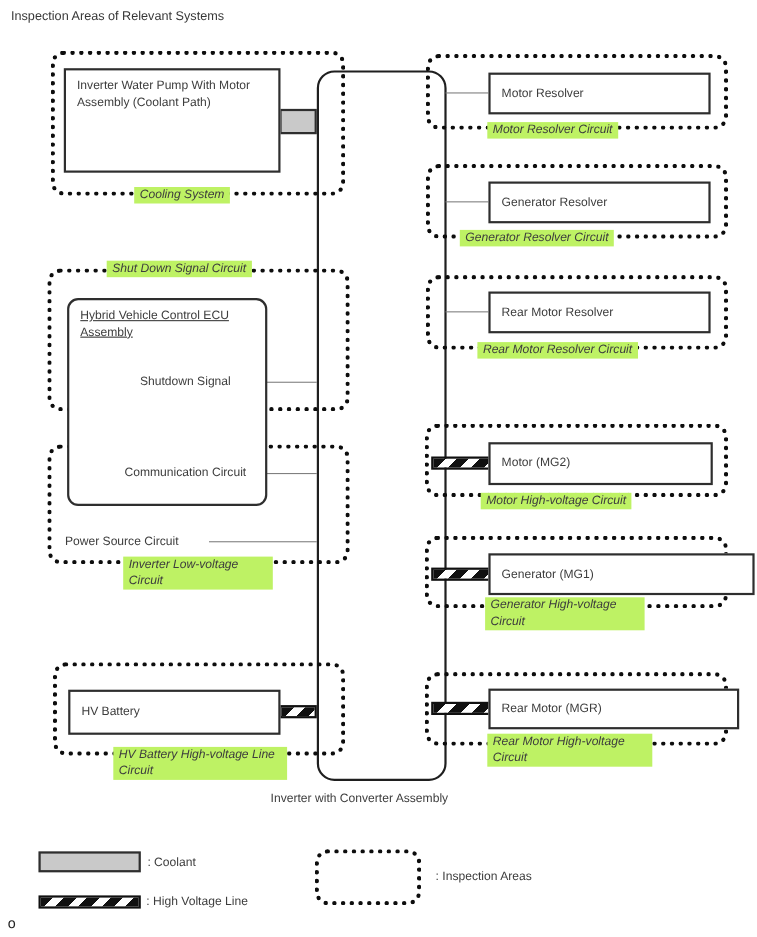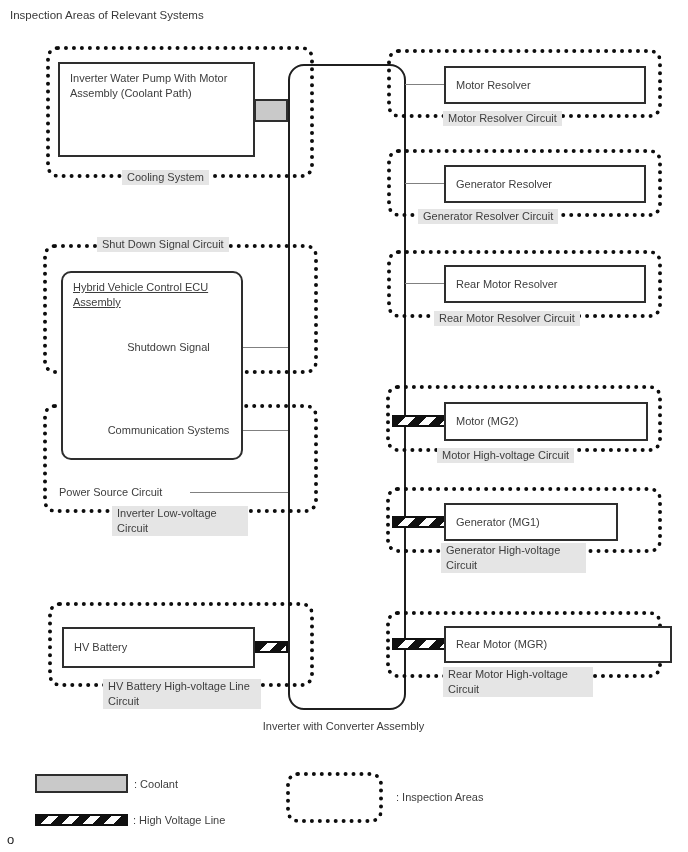--- a/index.html
+++ b/index.html
@@ -18,24 +18,24 @@
   .coolant-bar{left:254px;top:99px;width:34px;height:23px;background:#c9c9c9;border:2px solid #2e2e2e;box-sizing:border-box;z-index:2;}
   
   .hatch{height:12px;background:repeating-linear-gradient(135deg,#101010 0 8px,#fdfdfd 8px 15px);border:2px solid #101010;box-sizing:border-box;z-index:2;}
   
   .dotted{border:4px dotted #0d0d0d;border-radius:12px;box-sizing:border-box;z-index:3;background:transparent;}
   
   .solidbox{background:#fff;border:2px solid #2e2e2e;box-sizing:border-box;z-index:4;padding:7px 10px;color:#3d3d3d;}
   .rounded{border-radius:10px;}
   .vcenter{display:flex;align-items:center;}
   
-  .arealabel{background:#e5e5e5;padding:0 5px;z-index:5;color:#3d3d3d;white-space:nowrap;}
+  .arealabel{background:#bef264;padding:0 5px;z-index:5;color:#3d3d3d;white-space:nowrap;font-style:italic;}
   .arealabel.wrap{white-space:normal;line-height:15px;}
   .inner-right{text-align:center;z-index:5;color:#3d3d3d;}
-  .buslabel{z-index:5;color:#3d3d3d;text-align:center;}
+  .buslabel{z-index:5;color:#3d3d3d;}
   
   .legend-swatch-coolant{left:35px;top:774px;width:93px;height:19px;background:#c9c9c9;border:2px solid #2e2e2e;box-sizing:border-box;}
   .legend-swatch-hv{left:35px;top:814px;width:93px;height:12px;}
   .legend-swatch-inspection{left:286px;top:772px;width:97px;height:51px;}
   .legend-text{color:#3d3d3d;white-space:nowrap;}
   .footnote{left:7px;top:831px;font-size:13px;color:#222;}
 </style>
 </head>
 <body>
 
@@ -76,36 +76,36 @@
     <span>Inverter Water Pump With Motor Assembly (Coolant Path)</span>
   </div>
   <div class="abs solidbox rounded" style="left:61px;top:271px;width:182px;height:189px;text-decoration:underline;">
     <span>Hybrid Vehicle Control ECU Assembly</span>
   </div>
   <div class="abs solidbox vcenter" style="left:62px;top:627px;width:193px;height:41px;">
     <span>HV Battery</span>
   </div>
 
   <div class="abs inner-right" style="left:100px;top:340px;width:137px;">Shutdown Signal</div>
-  <div class="abs inner-right" style="left:100px;top:423px;width:137px;">Communication Systems</div>
+  <div class="abs inner-right" style="left:100px;top:423px;width:137px;">Communication Circuit</div>
   <div class="abs" style="left:59px;top:485px;z-index:5;">Power Source Circuit</div>
 
   <div class="abs solidbox vcenter" style="left:444px;top:66px;width:202px;height:38px;">
     <span>Motor Resolver</span>
   </div>
   <div class="abs solidbox vcenter" style="left:444px;top:165px;width:202px;height:38px;">
     <span>Generator Resolver</span>
   </div>
   <div class="abs solidbox vcenter" style="left:444px;top:265px;width:202px;height:38px;">
     <span>Rear Motor Resolver</span>
   </div>
   <div class="abs solidbox vcenter" style="left:444px;top:402px;width:204px;height:39px;">
     <span>Motor (MG2)</span>
   </div>
-  <div class="abs solidbox vcenter" style="left:444px;top:503px;width:174px;height:38px;">
+  <div class="abs solidbox vcenter" style="left:444px;top:503px;width:242px;height:38px;">
     <span>Generator (MG1)</span>
   </div>
   <div class="abs solidbox vcenter" style="left:444px;top:626px;width:228px;height:37px;">
     <span>Rear Motor (MGR)</span>
   </div>
 
   <div class="abs arealabel" style="left:122px;top:170px;">Cooling System</div>
   <div class="abs arealabel" style="left:97px;top:237px;">Shut Down Signal Circuit</div>
   <div class="abs arealabel wrap" style="left:112px;top:506px;width:126px;">Inverter Low-voltage Circuit</div>
   <div class="abs arealabel wrap" style="left:103px;top:679px;width:148px;">HV Battery High-voltage Line Circuit</div>

